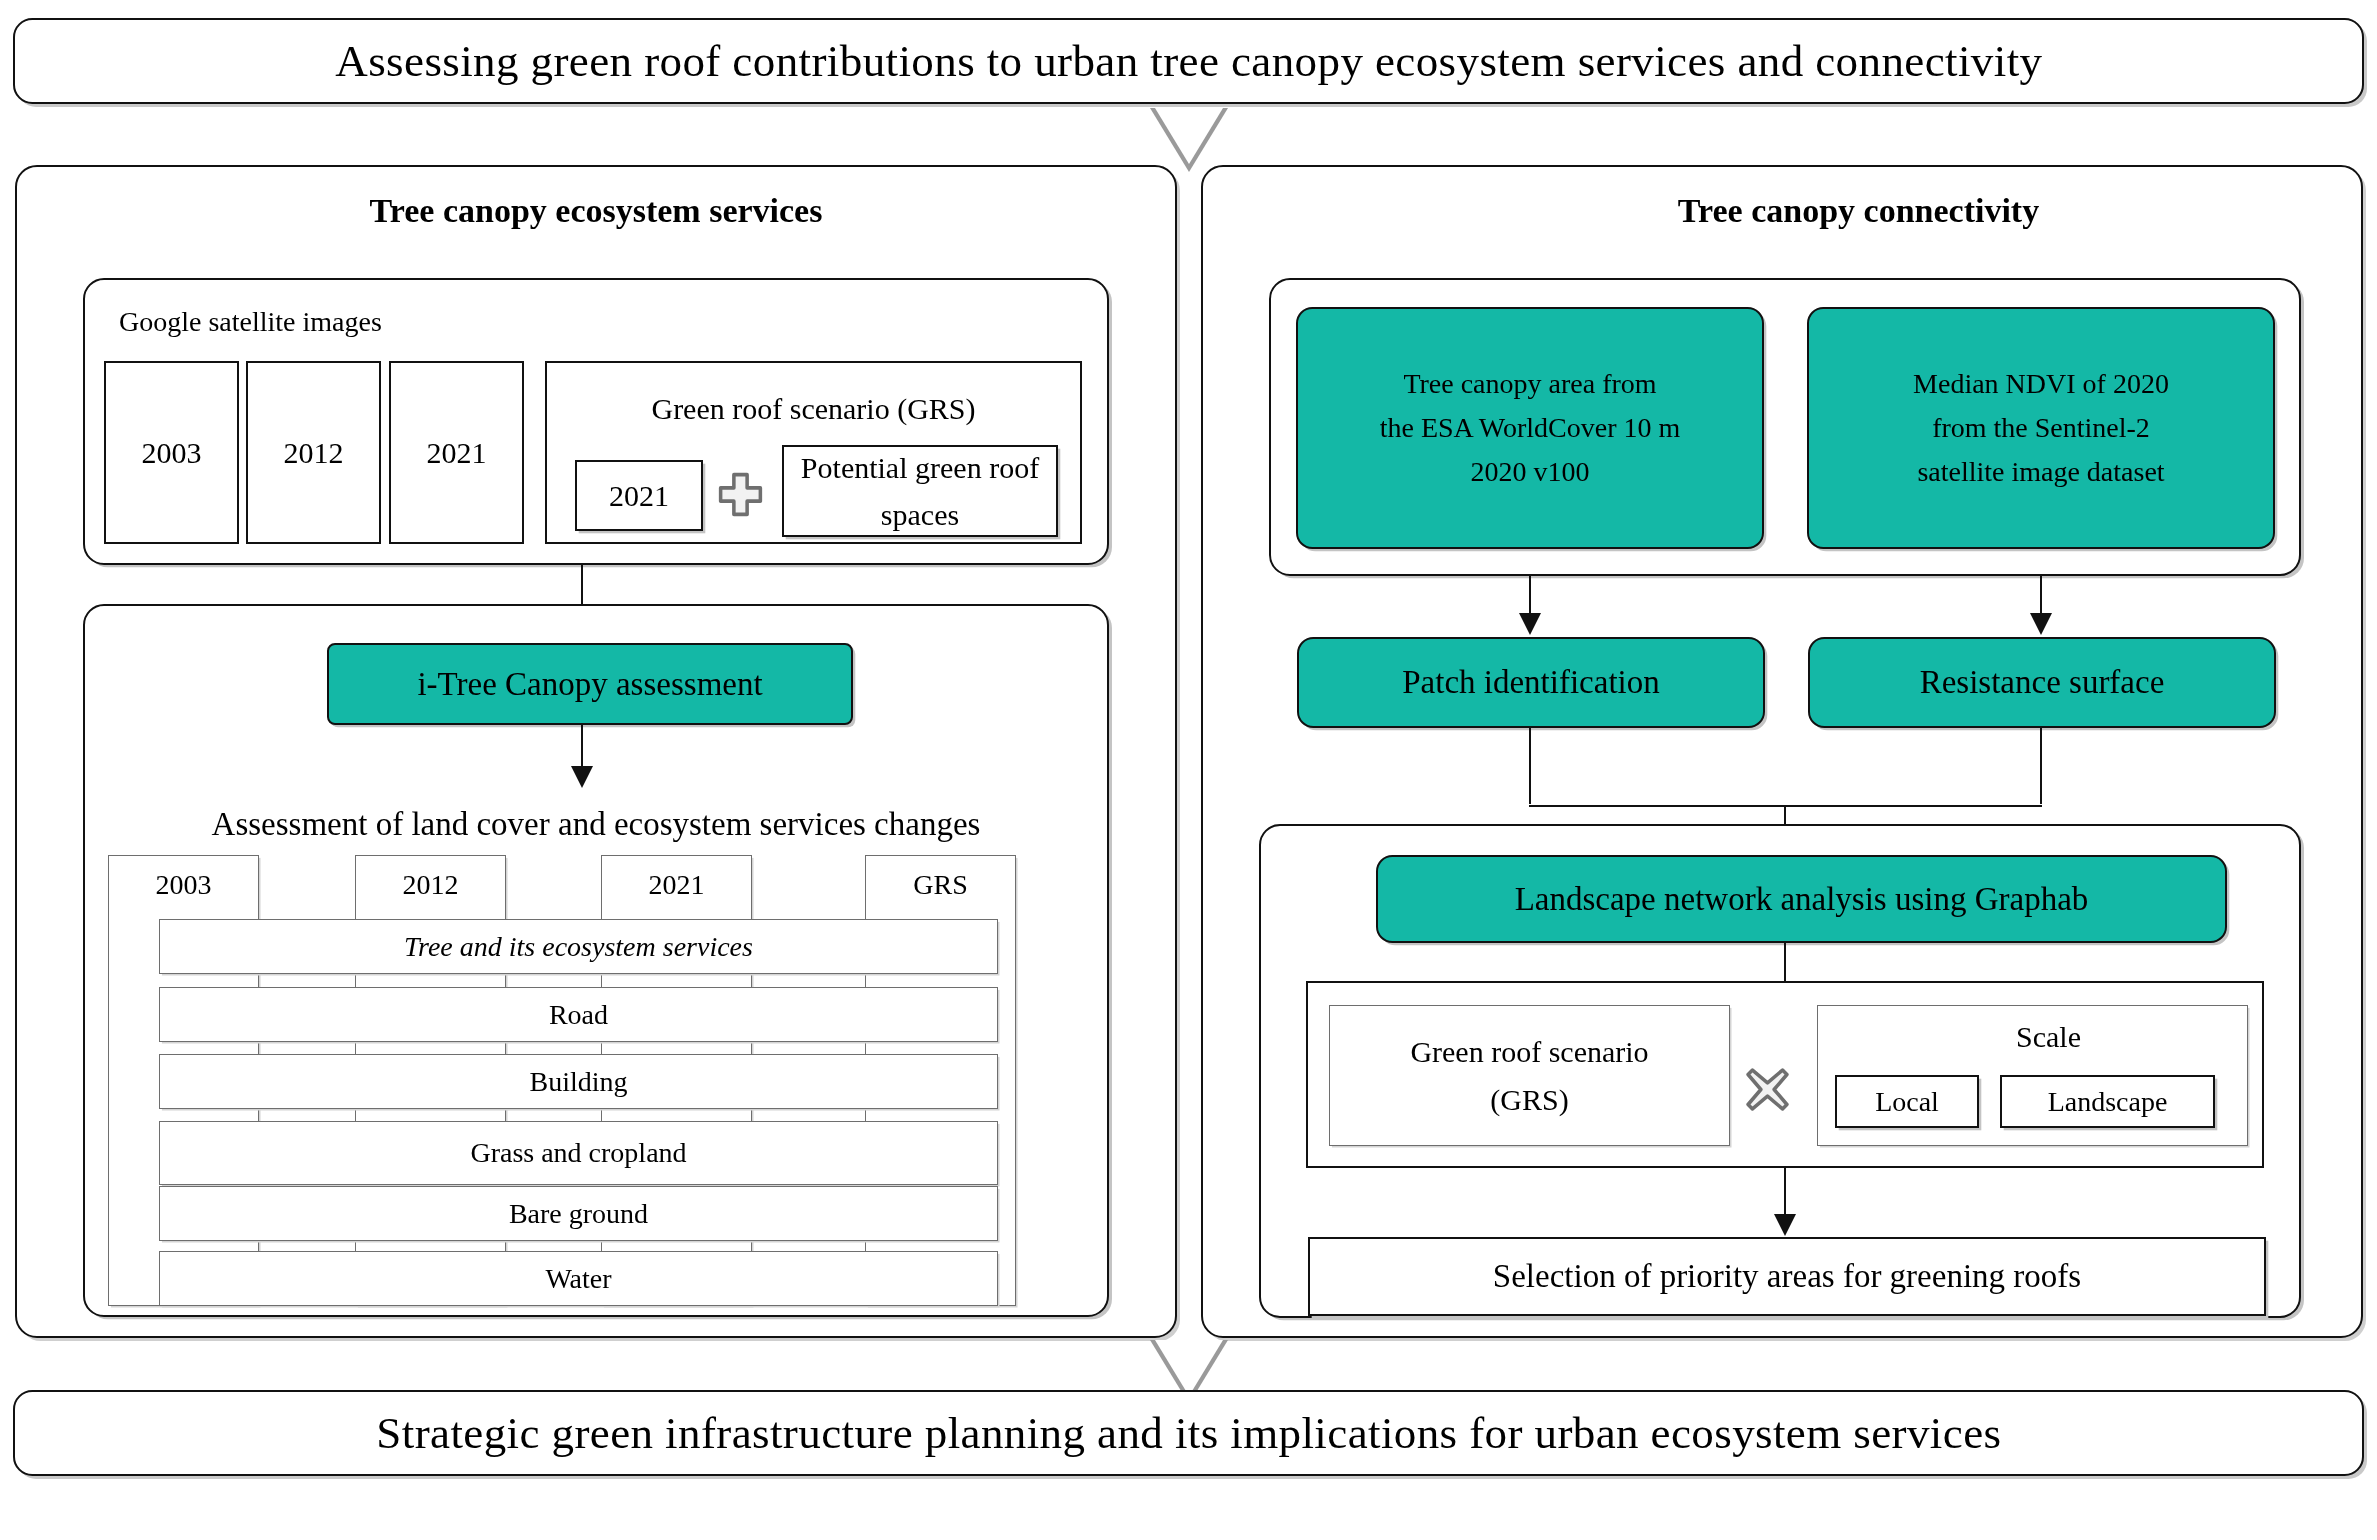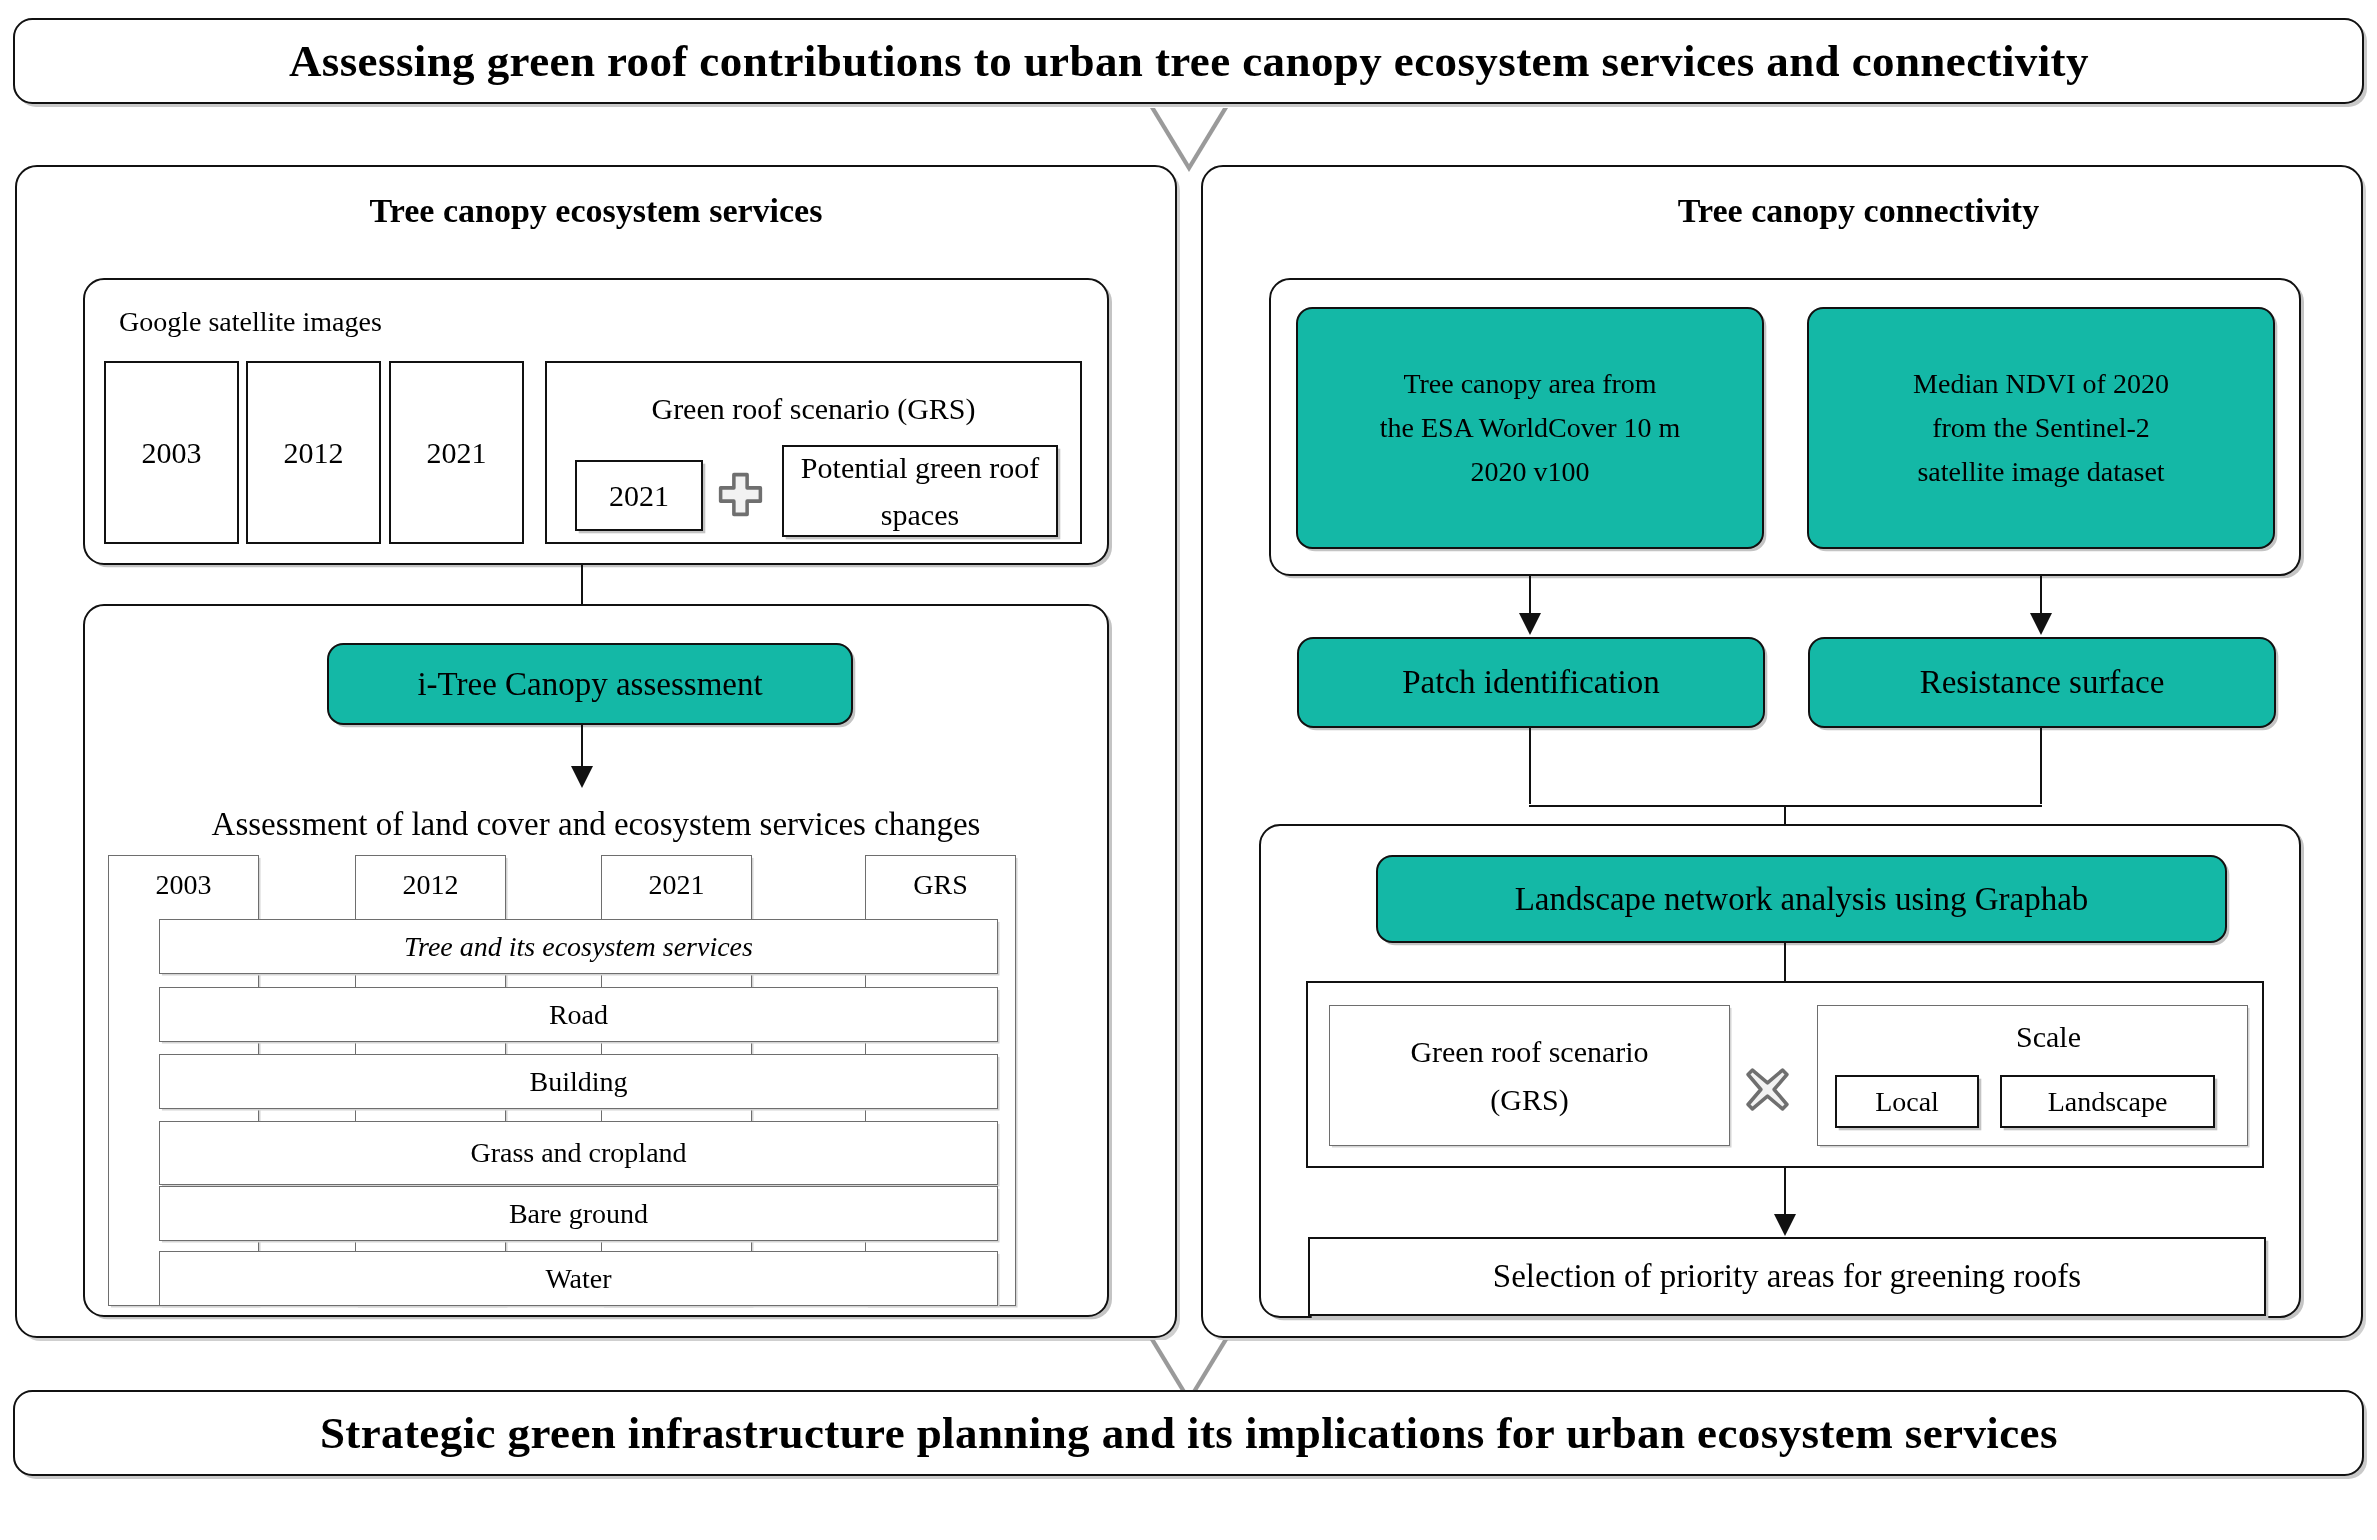--- a/index.html
+++ b/index.html
@@ -11,21 +11,21 @@
   }
   .abs{position:absolute;box-sizing:border-box;}
 
   
   .banner{
     border:2.2px solid #111;border-radius:19.3px;background:#fff;
     box-shadow:3.7px 3.7px 0 -0.7px #c9c9c9;
     display:flex;align-items:center;justify-content:center;
   }
   .banner-txt{
-    font-weight:bold;font-size:45px;letter-spacing:0.4px;
+    font-weight:normal;font-size:45px;letter-spacing:0.4px;
     text-align:center;white-space:nowrap;
   }
 
   .panel{
     border:2.2px solid #111;border-radius:22px;background:#fff;
     box-shadow:3.7px 3.7px 0 -0.7px #cfcfcf;
   }
   .panel-title{
     position:absolute;left:0;right:0;text-align:center;
     font-weight:bold;font-size:34px;
@@ -124,21 +124,21 @@
 </div>
 
 <div class="abs sqbox label-md multi" style="left:782px;top:445px;width:276px;height:92px;">
   <span>Potential green roof spaces</span>
 </div>
 
 <div class="abs vline" style="left:581px;top:564px;height:65px;"></div>
 
 <div class="abs roundbox" style="left:83px;top:604px;width:1026px;height:713px;"></div>
 
-<div class="abs roundbox-sm label-lg" style="left:327px;top:643px;width:526px;height:82px;">
+<div class="abs roundbox-sm label-lg" style="left:327px;top:643px;width:526px;height:82px;border-radius:8px;">
   <span>i-Tree  Canopy assessment</span>
 </div>
 
 <div class="abs vline" style="left:581px;top:724px;height:43px;"></div>
 <div class="abs arrowhead" style="left:571px;top:766px;"></div>
 
 <div class="abs label-lg" style="left:83px;top:806px;width:1026px;text-align:center;">Assessment of land cover and ecosystem services changes</div>
 
 <div class="abs sqbox-thin label" style="left:108px;top:855px;width:151px;height:451px;align-items:flex-start;padding-top:13.4px;">2003</div>
 <div class="abs sqbox-thin label" style="left:355px;top:855px;width:151px;height:451px;align-items:flex-start;padding-top:13.4px;">2012</div>

